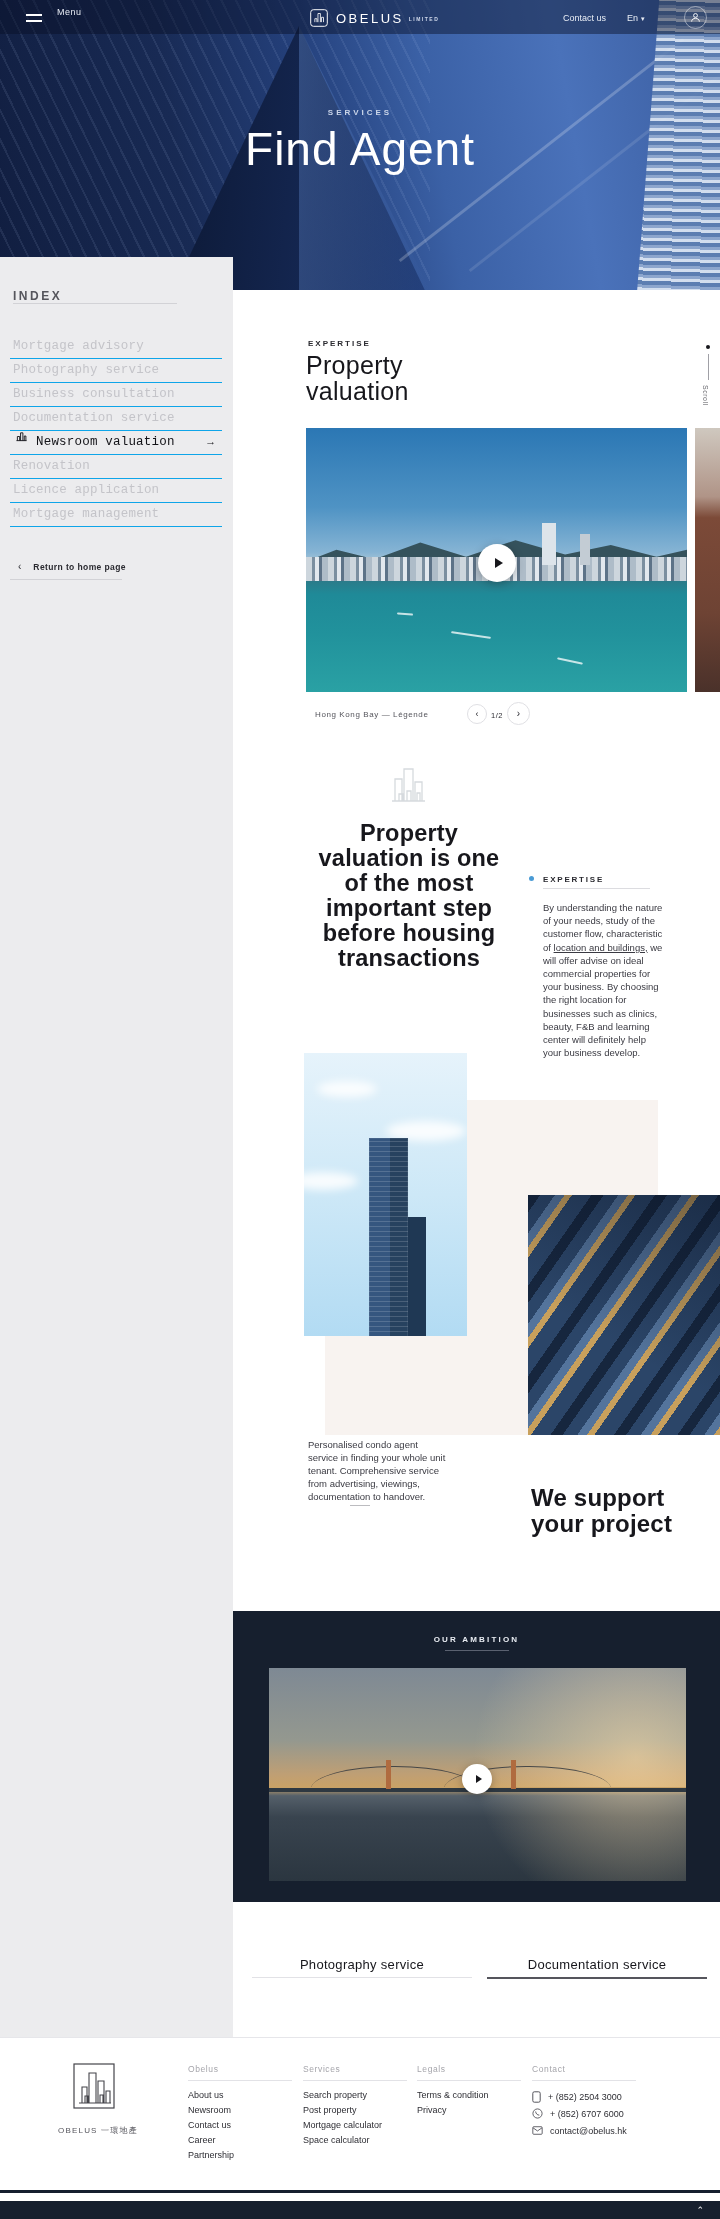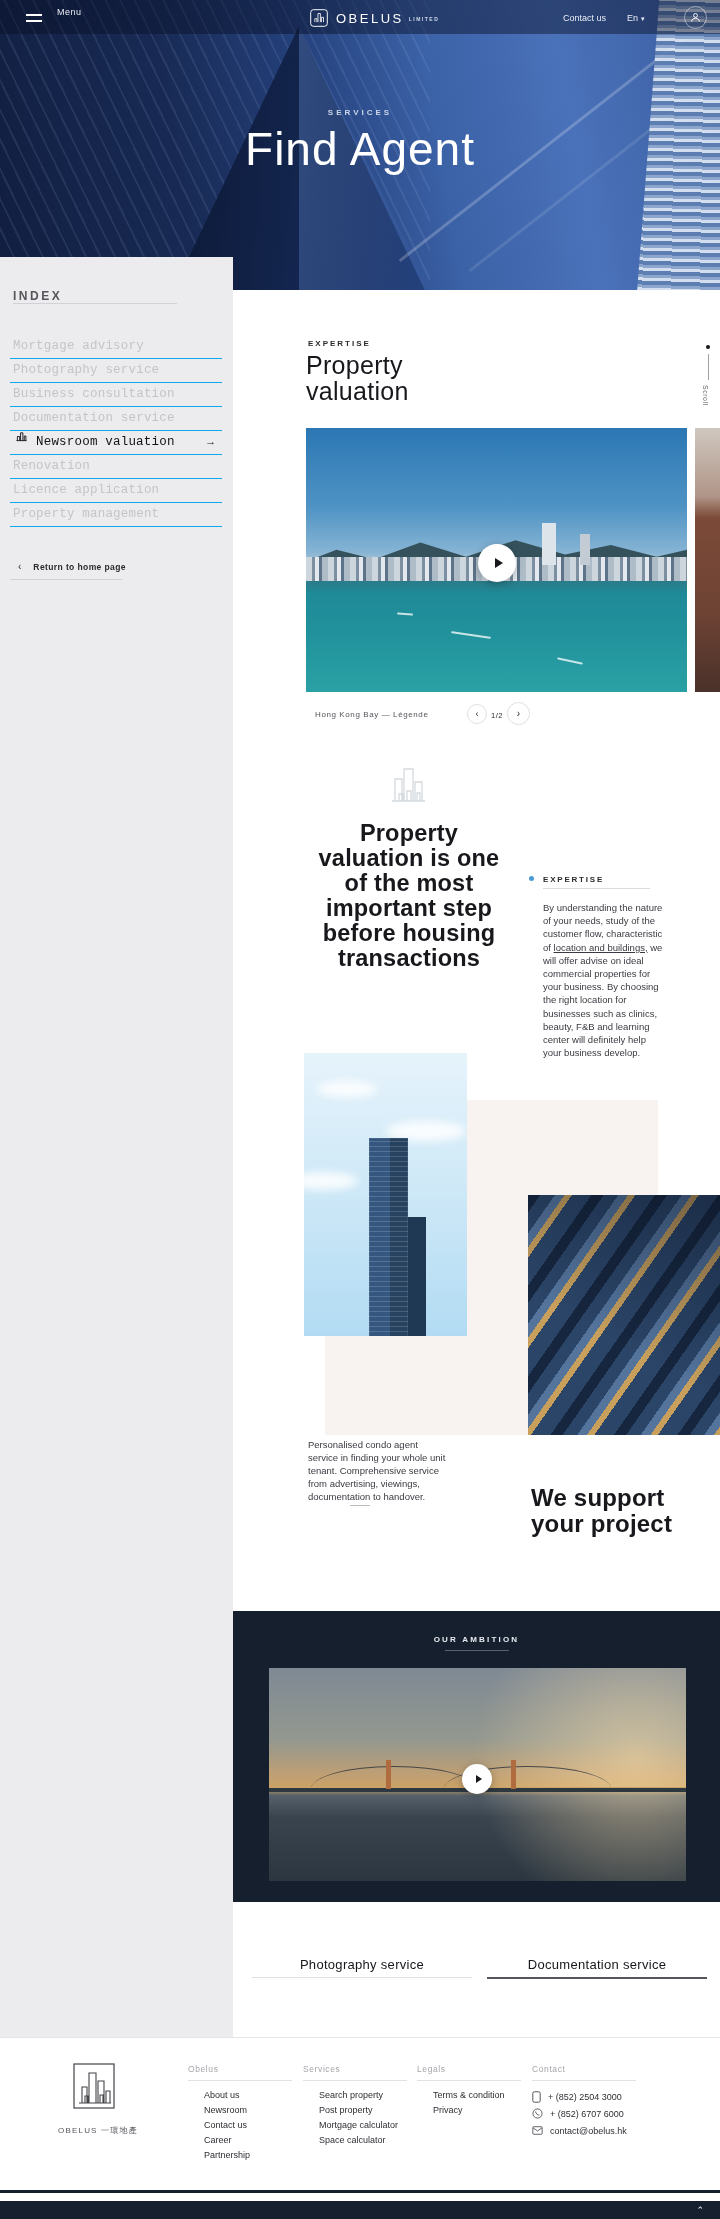--- a/index.html
+++ b/index.html
@@ -137,21 +137,21 @@
   .pg-prev-rule { position:absolute; left:252px; top:1977px; width:220px; height:1px; background:#e2e2e6; }
   .pg-next-label { position:absolute; left:487px; top:1957px; width:220px; text-align:center; font-size:13px; color:#17171c; letter-spacing:.3px; cursor:pointer; }
   .pg-next-rule { position:absolute; left:487px; top:1977px; width:220px; height:2px; background:#55555c; }
 
   
   .footer { position:absolute; left:0; top:2037px; width:720px; height:153px; background:#fff; border-top:1px solid #e6e6ea; }
   .f-logo { position:absolute; left:73px; top:2063px; }
   .f-caption { position:absolute; left:58px; top:2125px; font-size:8px; letter-spacing:1.2px; color:#55555c; }
   .fcol { position:absolute; top:2064px; width:110px; }
   .fcol-title { font-size:8.5px; color:#a5a5ab; letter-spacing:.6px; padding-bottom:6px; border-bottom:1px solid #e2e2e6; width:104px; margin-bottom:7px; }
-  .fcol ul { list-style:none;margin-left:16px; }
+  .fcol ul { list-style:none; }
   .fcol li { height:15px; line-height:15px; font-size:9px; color:#2e2e34; cursor:pointer; white-space:nowrap; }
   .fcontact-row { display:flex; align-items:center; height:17px; font-size:9px; color:#2e2e34; cursor:pointer; white-space:nowrap; }
   .fcontact-row svg { margin-right:7px; flex:none; }
 
   .pre-bar-line { position:absolute; left:0; top:2190px; width:720px; height:3px; background:#161f2e; }
   .bottombar { position:absolute; left:0; top:2201px; width:720px; height:18px; background:#161f2e; }
   .copyright { position:absolute; left:0; top:5px; width:608px; text-align:right; font-size:7.5px; letter-spacing:1.2px; color:#a8b0bd;margin-top:46px; }
   .to-top { position:absolute; right:16px; top:4px; color:#fff; font-size:9px; cursor:pointer; }
 </style>
 </head>
@@ -218,21 +218,21 @@
         <span>Newsroom valuation</span>
         <span class="arrow">→</span>
       </div>
       <div class="side-item">
           <span>Renovation</span>
         </div>
       <div class="side-item">
           <span>Licence application</span>
         </div>
       <div class="side-item">
-          <span>Property management</span>
+          <span>Mortgage management</span>
         </div>
     </div>
     <div class="return-link">
       <span class="return-chevron">‹</span>
       <span class="return-text">Return to home page</span>
     </div>
     <div class="return-rule"></div>
   </aside>
 
   <div class="main-bg"></div>

